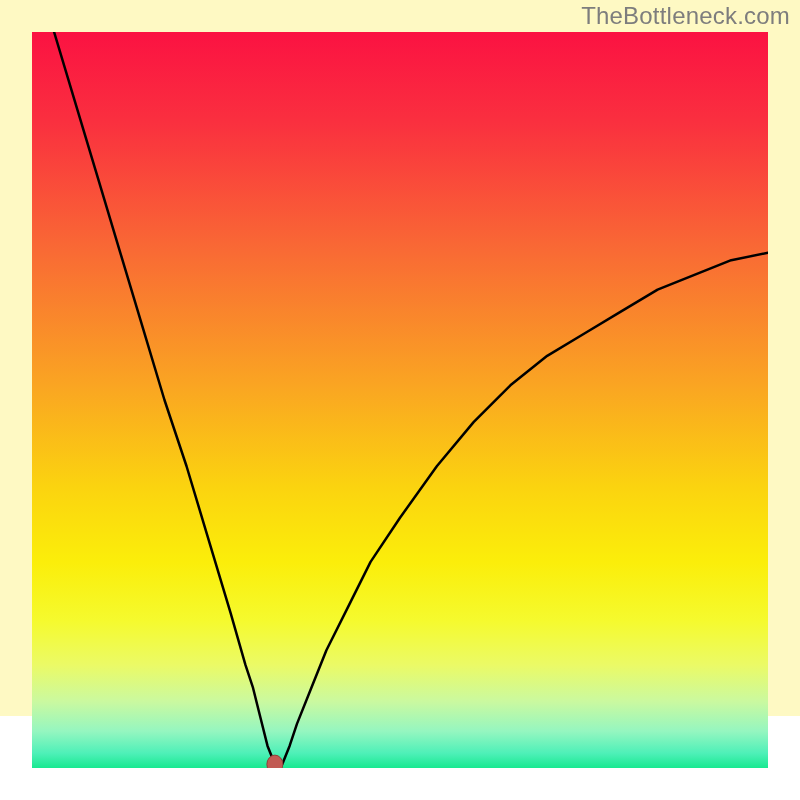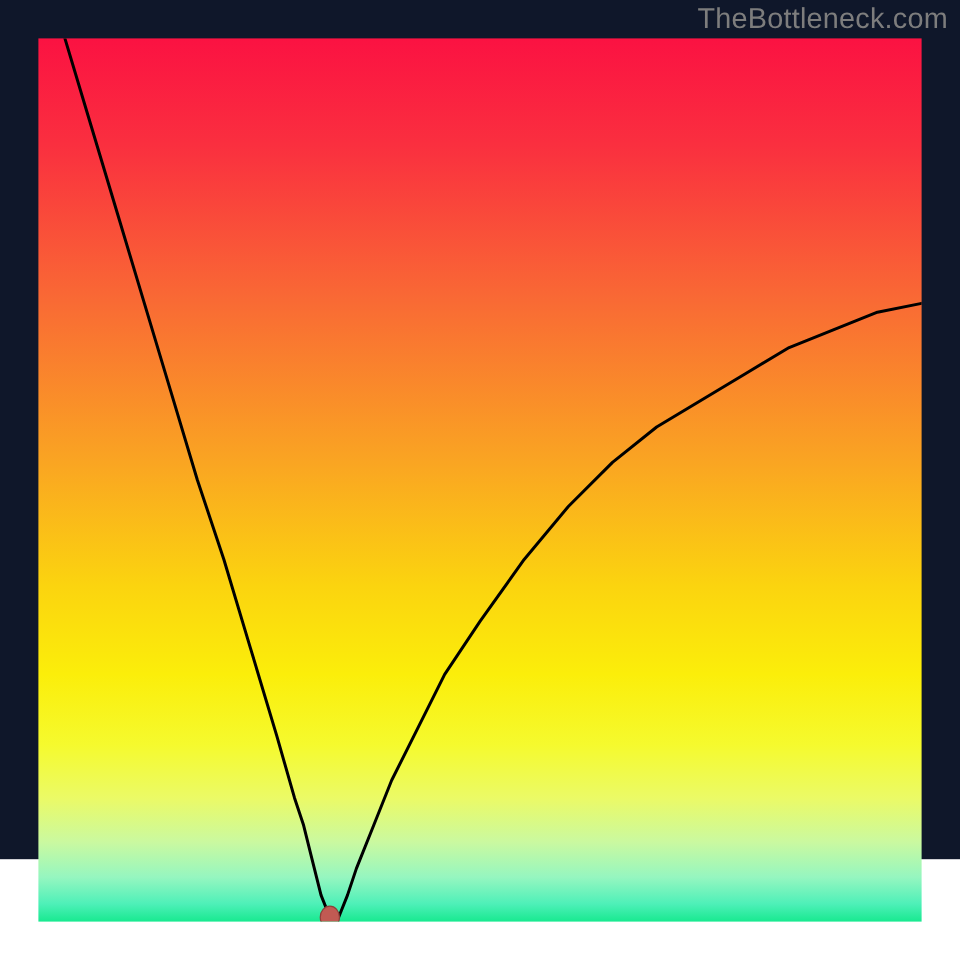--- a/index.html
+++ b/index.html
@@ -9,21 +9,21 @@
     height: 800px;
     background: #ffffff;
     overflow: hidden;
   }
   .frame {
     position: absolute;
     left: 0;
     top: 0;
     width: 800px;
     height: 716px;
-    background: #0f172a;
+    background: #fef9c3;
     box-sizing: border-box;
   }
   .plot {
     position: absolute;
     box-sizing: border-box;
   }
   .watermark {
     position: absolute;
     font-family: Arial, Helvetica, sans-serif;
     font-weight: 400;

